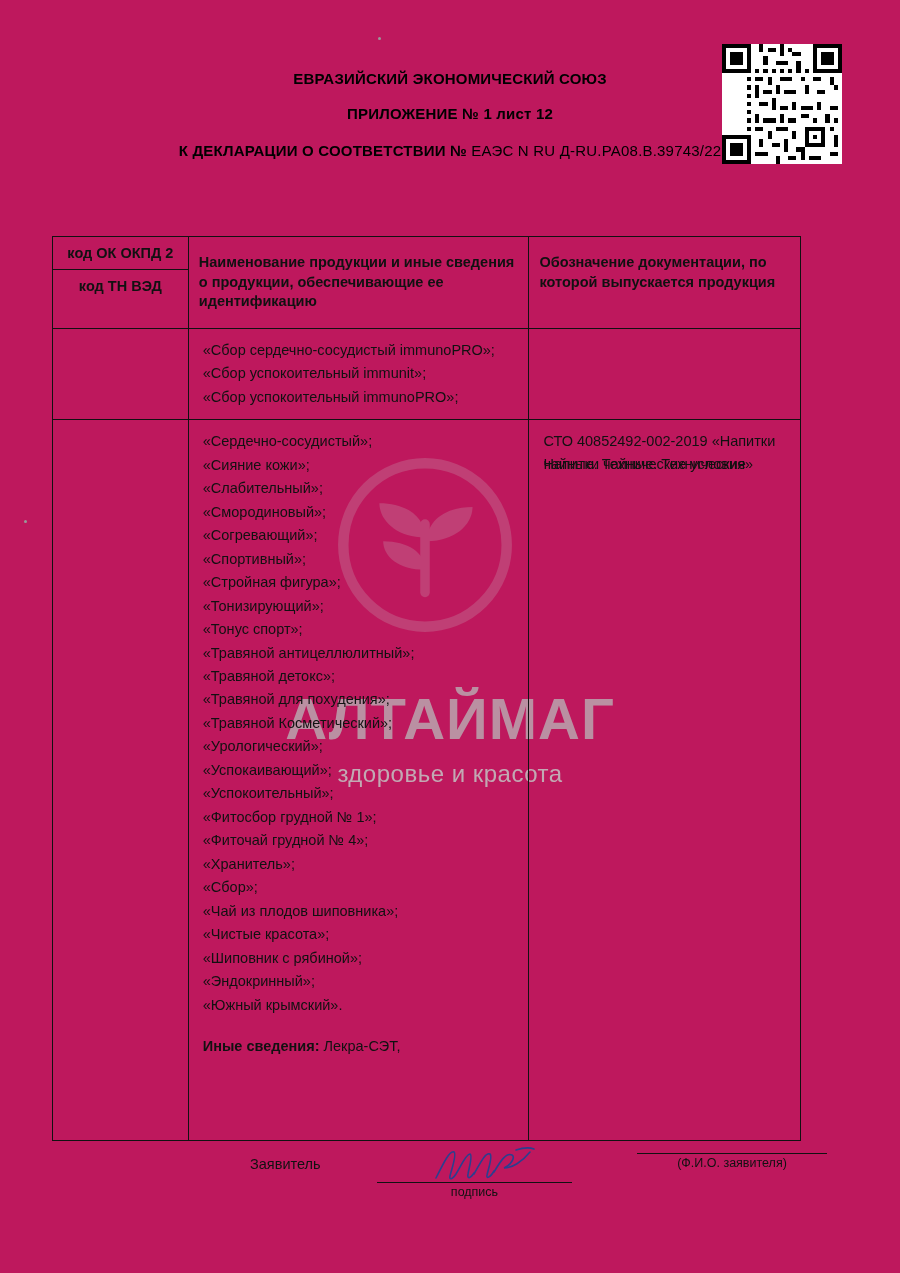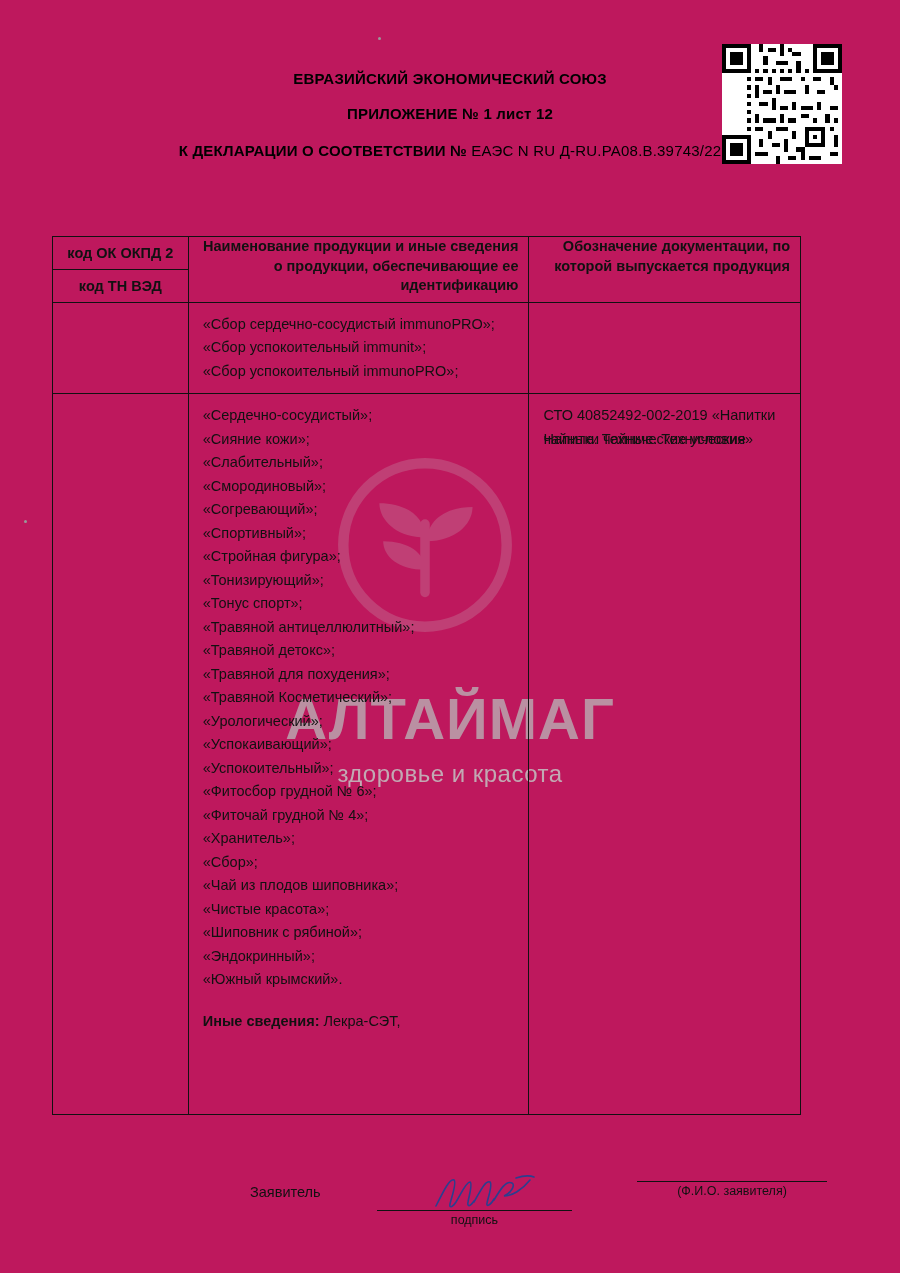--- a/index.html
+++ b/index.html
@@ -118,24 +118,24 @@
   .doc-table td, .doc-table th {
     border: 1px solid #111;
     vertical-align: top;
     background: transparent;
   }
   .col-a { width: 152px; }
   .col-b { width: 345px; }
   .col-c { width: 300px; }
 
   .head-cell {
-    text-align: right;
+    text-align: left;
     font-weight: bold;
     font-size: 14.5px;
-    padding: 0 10px;
+    padding: 16px 10px;
     line-height: 1.35;
   }
   .head-a {
     padding: 0;
   }
   .head-a .sub {
     padding: 8px 6px;
     text-align: center;
     font-weight: bold;
     font-size: 14.5px;
@@ -175,21 +175,21 @@
   .right-bottom .bottom-text {
     position: absolute;
     left: 0;
     bottom: 0;
   }
 
   
   .sign-block {
     position: absolute;
     left: 52px;
-    top: 1176px;
+    top: 1148px;
     width: 797px;
     height: 90px;
     font-size: 14.5px;
   }
   .sign-left {
     position: absolute;
     left: 198px;
     top: 8px;
   }
   .sign-line-wrap {
@@ -403,21 +403,21 @@
             <li>«Стройная фигура»;</li>
             <li>«Тонизирующий»;</li>
             <li>«Тонус спорт»;</li>
             <li>«Травяной антицеллюлитный»;</li>
             <li>«Травяной детокс»;</li>
             <li>«Травяной для похудения»;</li>
             <li>«Травяной Косметический»;</li>
             <li>«Урологический»;</li>
             <li>«Успокаивающий»;</li>
             <li>«Успокоительный»;</li>
-            <li>«Фитосбор грудной № 6»;</li>
+            <li>«Фитосбор грудной № 1»;</li>
             <li>«Фиточай грудной № 4»;</li>
             <li>«Хранитель»;</li>
             <li>«Сбор»;</li>
             <li>«Чай из плодов шиповника»;</li>
             <li>«Чистые красота»;</li>
             <li>«Шиповник с рябиной»;</li>
             <li>«Эндокринный»;</li>
             <li>«Южный крымский».</li>
           </ul>
           <div class="other-info">

